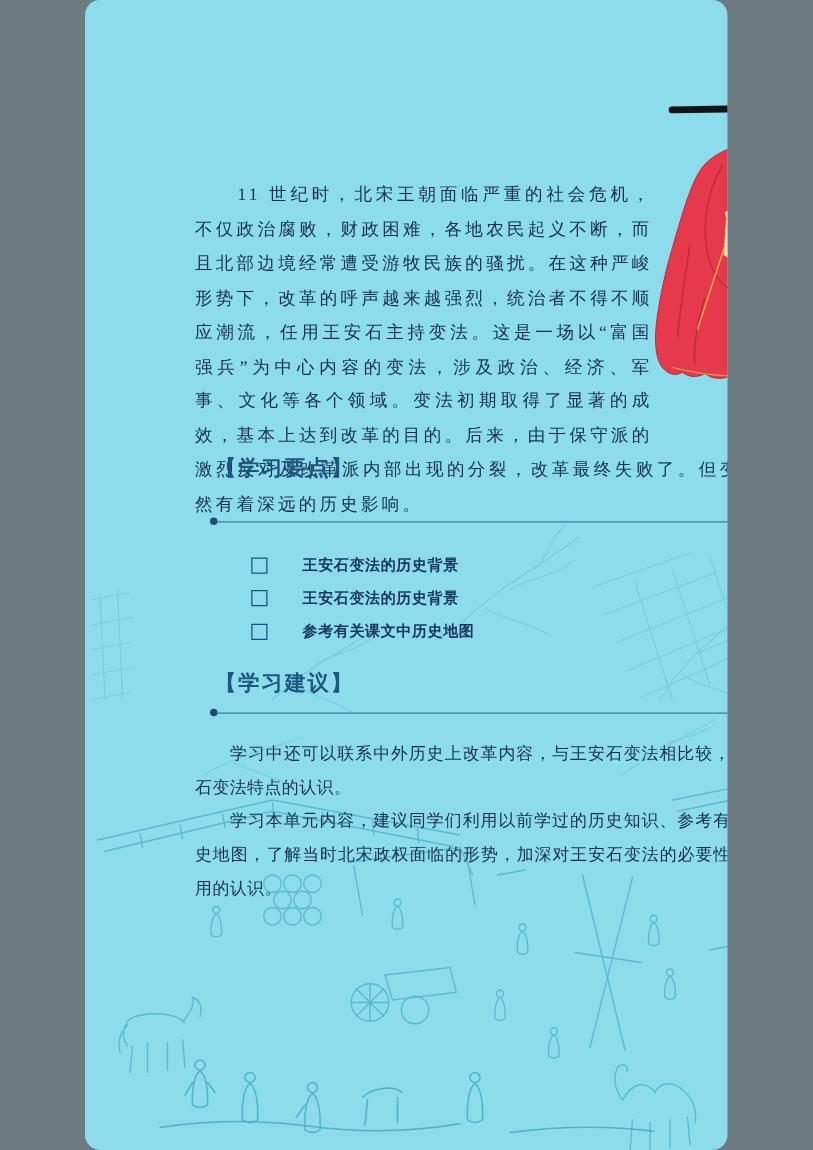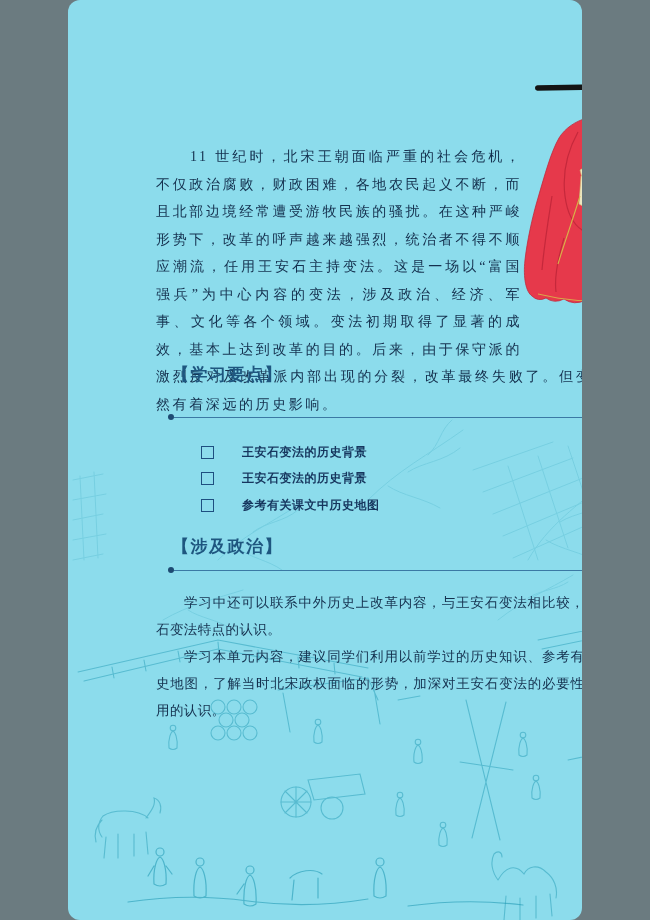--- a/index.html
+++ b/index.html
@@ -162,21 +162,21 @@
     <div class="check-item">
       <span class="checkbox"></span>
       <span>王安石变法的历史背景</span>
     </div>
     <div class="check-item">
       <span class="checkbox"></span>
       <span>参考有关课文中历史地图</span>
     </div>
   </div>
 
-  <h2 class="sec-head" id="head2">【涉及政治】</h2>
+  <h2 class="sec-head" id="head2">【学习建议】</h2>
   <div class="rule" id="rule2">
     <span class="dot"></span>
     <span class="line"></span>
   </div>
   <div class="suggestions">
     <p>学习中还可以联系中外历史上改革内容，与王安石变法相比较，加深对王安石变法特点的认识。</p>
     <p>学习本单元内容，建议同学们利用以前学过的历史知识、参考有关课文中历史地图，了解当时北宋政权面临的形势，加深对王安石变法的必要性及其历史作用的认识。</p>
   </div>
 
 </div>

